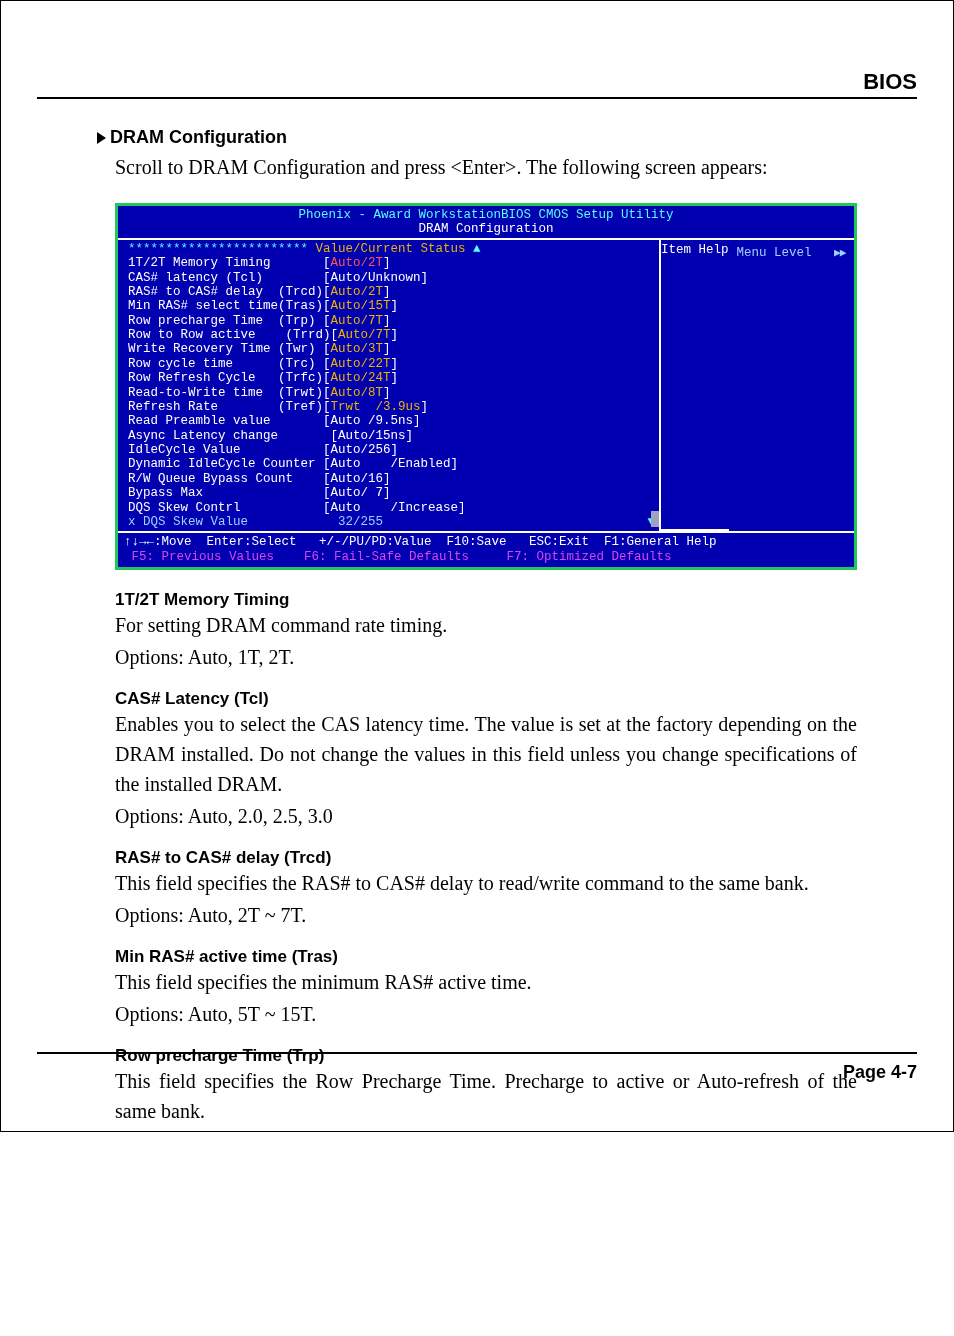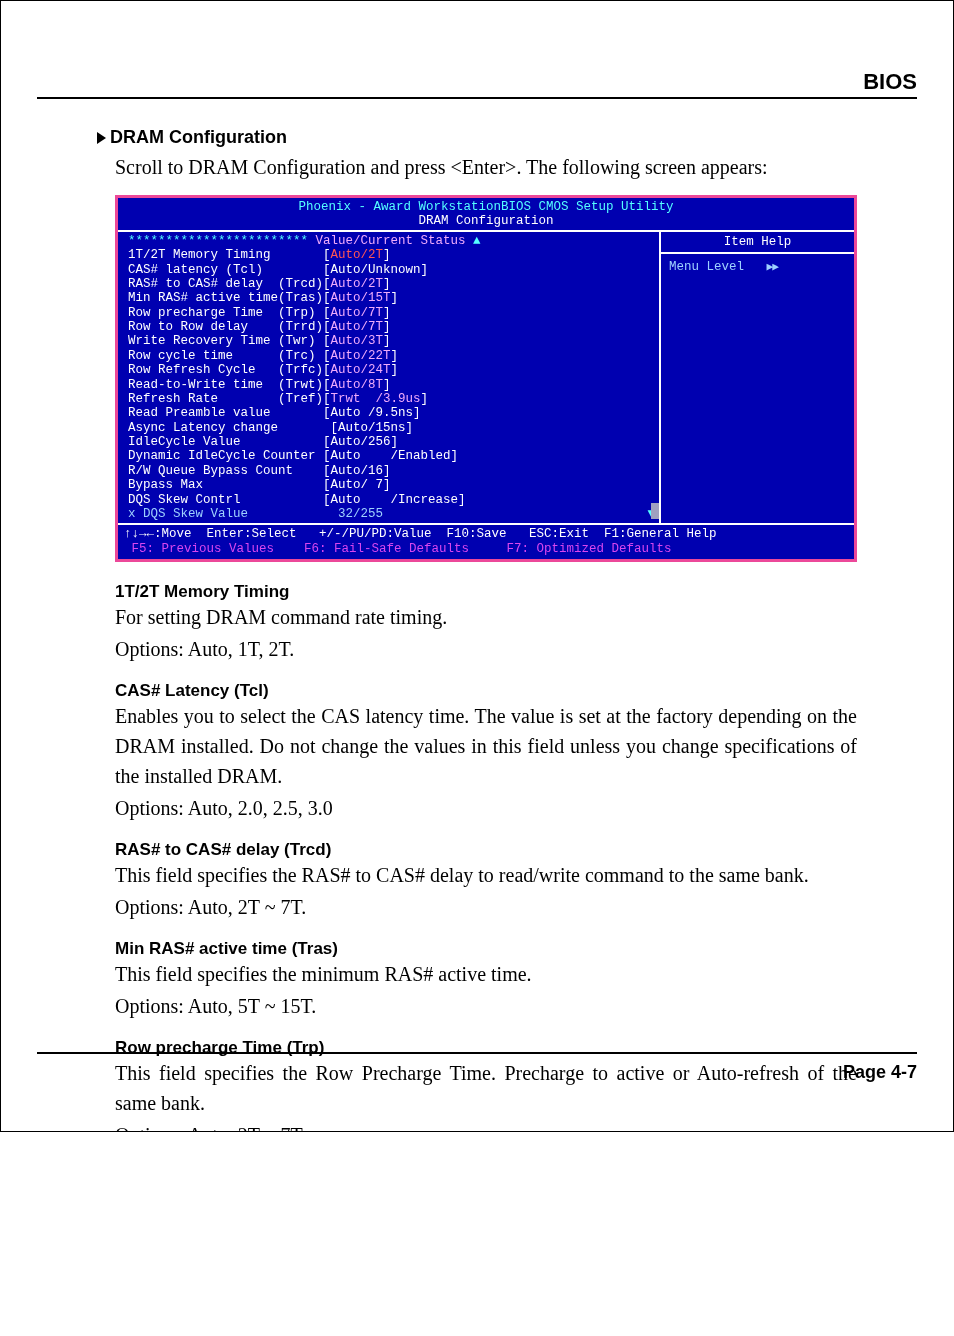--- a/index.html
+++ b/index.html
@@ -38,22 +38,22 @@
     font-family: Arial, Helvetica, sans-serif;
     font-weight: bold;
     font-size: 18px;
   }
   .intro {
     margin-left: 78px;
     margin-top: 8px;
     font-size: 20px;
   }
   .bios {
-    margin: 16px 60px 0 78px;
-    border: 3px solid #ec4899;
+    margin: 24px 60px 0 78px;
+    border: 3px solid #22c55e;
     background: #0000b0;
     color: #fff;
     font-family: "Lucida Console", "Courier New", monospace;
     font-size: 12.5px;
     line-height: 1.15;
   }
   .bios-title {
     text-align: center;
     padding: 2px 0 1px 0;
     color: #fff;
@@ -66,32 +66,32 @@
   }
   .bios-left {
     flex: 1 1 auto;
     padding: 2px 4px 2px 10px;
     position: relative;
   }
   .bios-right {
     width: 195px;
     border-left: 2px solid #fff;
     display: flex;
-    flex-direction: column;
+    flex-direction: row;
   }
   .help-title {
     text-align: center;
     border-bottom: 2px solid #fff;
     padding: 3px 0;
     color: #fff;
   }
   .help-body { padding: 6px 8px; color: #9ed0ff; }
   .bios-row { white-space: pre; }
   .cyan { color: #55ffff; }
-  .yellow { color: #f0abfc; }
+  .yellow { color: #eab308; }
   .white { color: #ffffff; }
   .red { color: #ff5555; }
   .lblue { color: #9ed0ff; }
   .scroll {
     position: absolute;
     right: 0; top: 0; bottom: 0;
     width: 8px;
     background: #0000b0;
     display: flex;
     flex-direction: column;
@@ -170,23 +170,23 @@
     <div class="bios-title"><span class="cyan">Phoenix - Award WorkstationBIOS CMOS Setup Utility</span>
 <span class="white">DRAM Configuration</span></div>
 
     <div class="bios-body">
       <div class="bios-left">
         <div class="bios-row"><span class="cyan">************************</span><span class="yellow"> Value/Current Status </span><span class="cyan">▲</span></div>
         <div id="bios-rows">
             <div class="bios-row"><span class="white">1T/2T Memory Timing       </span><span class="white">[</span><span class="red">Auto/2T</span><span class="white">]</span></div>
             <div class="bios-row"><span class="white">CAS# latency (Tcl)        </span><span class="white">[Auto/Unknown]</span></div>
             <div class="bios-row"><span class="white">RAS# to CAS# delay  (Trcd)</span><span class="white">[</span><span class="yellow">Auto/2T</span><span class="white">]</span></div>
-            <div class="bios-row"><span class="white">Min RAS# active time(Tras)</span><span class="white">[</span><span class="yellow">Auto/15T</span><span class="white">]</span></div>
+            <div class="bios-row"><span class="white">Min RAS# select time(Tras)</span><span class="white">[</span><span class="yellow">Auto/15T</span><span class="white">]</span></div>
             <div class="bios-row"><span class="white">Row precharge Time  (Trp) </span><span class="white">[</span><span class="yellow">Auto/7T</span><span class="white">]</span></div>
-            <div class="bios-row"><span class="white">Row to Row delay    (Trrd)</span><span class="white">[</span><span class="yellow">Auto/7T</span><span class="white">]</span></div>
+            <div class="bios-row"><span class="white">Row to Row active    (Trrd)</span><span class="white">[</span><span class="yellow">Auto/7T</span><span class="white">]</span></div>
             <div class="bios-row"><span class="white">Write Recovery Time (Twr) </span><span class="white">[</span><span class="yellow">Auto/3T</span><span class="white">]</span></div>
             <div class="bios-row"><span class="white">Row cycle time      (Trc) </span><span class="white">[</span><span class="yellow">Auto/22T</span><span class="white">]</span></div>
             <div class="bios-row"><span class="white">Row Refresh Cycle   (Trfc)</span><span class="white">[</span><span class="yellow">Auto/24T</span><span class="white">]</span></div>
             <div class="bios-row"><span class="white">Read-to-Write time  (Trwt)</span><span class="white">[</span><span class="yellow">Auto/8T</span><span class="white">]</span></div>
             <div class="bios-row"><span class="white">Refresh Rate        (Tref)</span><span class="white">[</span><span class="yellow">Trwt  /3.9us</span><span class="white">]</span></div>
             <div class="bios-row"><span class="white">Read Preamble value       </span><span class="white">[Auto /9.5ns]</span></div>
             <div class="bios-row"><span class="white">Async Latency change       </span><span class="white">[Auto/15ns]</span></div>
             <div class="bios-row"><span class="white">IdleCycle Value           </span><span class="white">[Auto/256]</span></div>
             <div class="bios-row"><span class="white">Dynamic IdleCycle Counter </span><span class="white">[Auto    /Enabled]</span></div>
             <div class="bios-row"><span class="white">R/W Queue Bypass Count    </span><span class="white">[Auto/16]</span></div>

